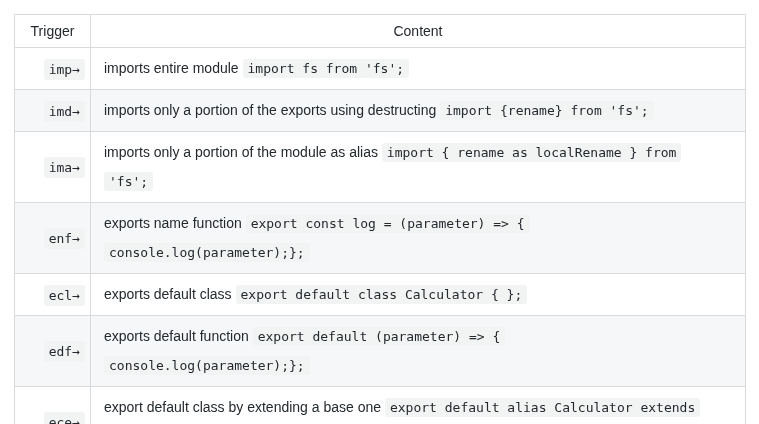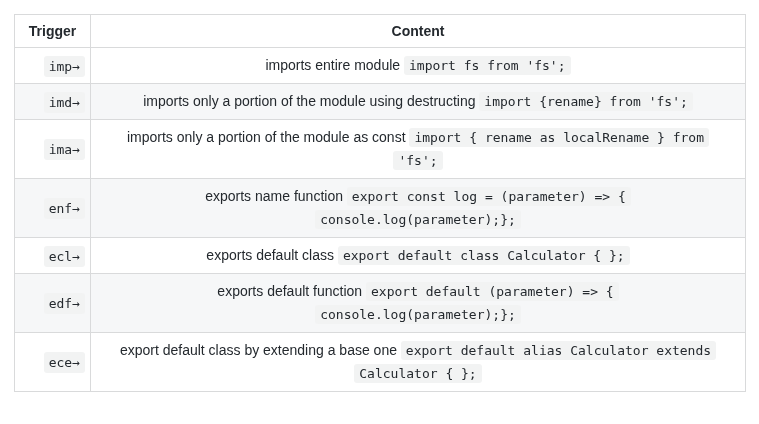--- a/index.html
+++ b/index.html
@@ -26,37 +26,37 @@
     font-size: 14px;
     color: var(--text);
   }
   table.snippets th,
   table.snippets td {
     border: 1px solid var(--border);
     vertical-align: middle;
   }
   table.snippets th {
     padding: 6px 13px;
-    font-weight: 700;
+    font-weight: 400;
     text-align: center;
     line-height: 20px;
     background: #ffffff;
   }
   table.snippets tbody tr:nth-child(even) {
     background: var(--stripe);
   }
   td.trigger-cell {
     text-align: right;
     padding: 6px 5px 6px 6px;
     white-space: nowrap;
   }
   td.content-cell {
-    padding: 6px 6px;
-    line-height: 22px;
-    text-align: center;
+    padding: 6px 13px;
+    line-height: 28px;
+    text-align: left;
   }
   code.chip {
     font-family: "DejaVu Sans Mono", monospace;
     font-size: 13px;
     background: var(--code-bg);
     border-radius: 3px;
     padding: 2px 5px;
     margin-top: 45px;
   }
   td.content-cell code.chip {
@@ -82,27 +82,27 @@
   </thead>
   <tbody>
 
     <tr>
       <td class="trigger-cell"><code class="chip">imp→</code></td>
       <td class="content-cell"><span>imports entire module</span> <code class="chip">import fs from 'fs';</code></td>
     </tr>
 
     <tr>
       <td class="trigger-cell"><code class="chip">imd→</code></td>
-      <td class="content-cell"><span>imports only a portion of the module using destructing</span> <code class="chip">import {rename} from 'fs';</code></td>
+      <td class="content-cell"><span>imports only a portion of the exports using destructing</span> <code class="chip">import {rename} from 'fs';</code></td>
     </tr>
 
 
     <tr>
       <td class="trigger-cell"><code class="chip">ima→</code></td>
-      <td class="content-cell"><span>imports only a portion of the module as const</span> <code class="chip">import { rename as localRename } from</code><br><code class="chip">'fs';</code></td>
+      <td class="content-cell"><span>imports only a portion of the module as alias</span> <code class="chip">import { rename as localRename } from</code><br><code class="chip">'fs';</code></td>
     </tr>
 
     <tr>
       <td class="trigger-cell"><code class="chip">enf→</code></td>
       <td class="content-cell"><span>exports name function</span> <code class="chip">export const log = (parameter) =&gt; {</code><br><code class="chip">console.log(parameter);};</code></td>
     </tr>
 
     <tr>
       <td class="trigger-cell"><code class="chip">ecl→</code></td>
       <td class="content-cell"><span>exports default class</span> <code class="chip">export default class Calculator { };</code></td>

